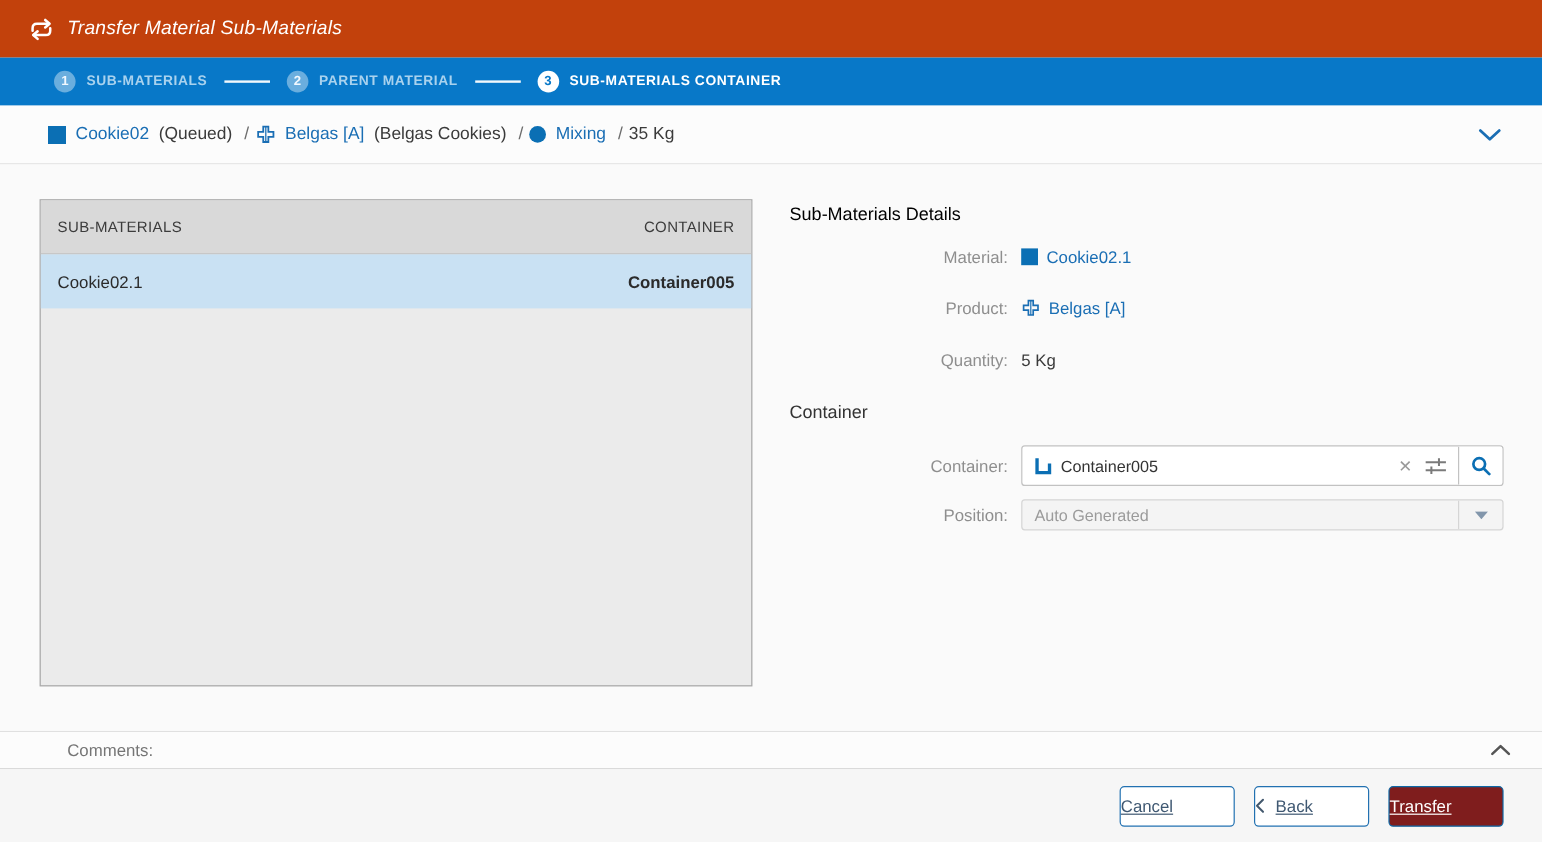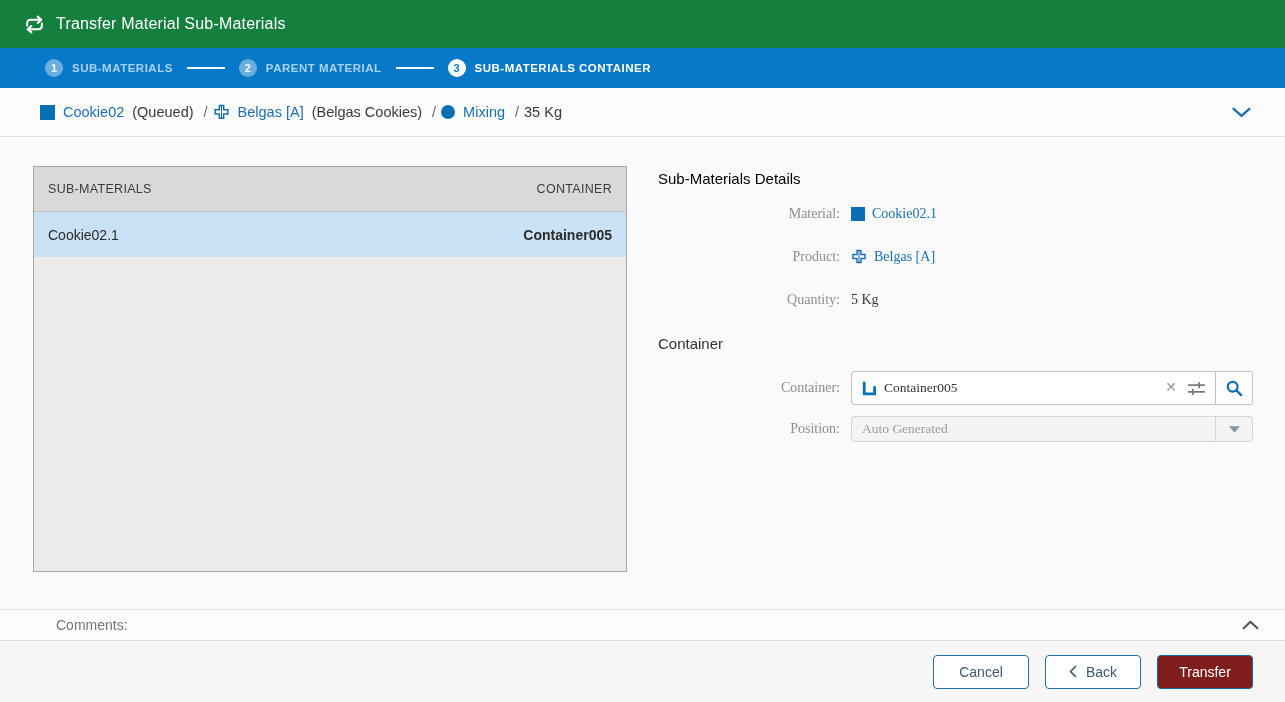--- a/index.html
+++ b/index.html
@@ -2,21 +2,21 @@
 <html><head>
 <meta charset="utf-8">
 <style>
   * { margin:0; padding:0; box-sizing:border-box; }
   html,body { width:1285px; height:702px; overflow:hidden; }
   body { font-family:"Liberation Sans", sans-serif; background:#fafafa; color:#333; }
 
   #app { position:relative; width:1285px; height:702px; display:flex; flex-direction:column; }
 
   
-  .top-bar { height:48px; background:#15803d; display:flex; align-items:center; padding-left:24px; flex:none; }
+  .top-bar { height:48px; background:#c2410c; display:flex; align-items:center; padding-left:24px; flex:none;font-style:italic; }
   .top-bar .app-icon { display:flex; align-items:center; margin-right:11px; }
   .top-bar .title { color:#fff; font-size:16px; letter-spacing:.2px; }
 
   .steps-bar { height:40px; background:#0878c8; display:flex; align-items:center; padding-left:45px; flex:none; }
   .step { display:flex; align-items:center; }
   .step-circle { width:18px; height:18px; border-radius:50%; display:flex; align-items:center; justify-content:center;
                  font-size:11px; font-weight:700; background:rgba(255,255,255,.40); color:#f2f9ff; flex:none; }
   .step.active .step-circle { background:#ffffff; color:#0878c8; }
   .step-label { margin-left:9px; font-size:11.5px; font-weight:600; letter-spacing:.5px; color:#a9d2ee; }
   .step.active .step-label { color:#ffffff; }
@@ -40,21 +40,21 @@
   .grid { position:absolute; left:33px; top:29px; width:594px; height:406px;
           border:1px solid #a8a8a8; background:#ebebeb; display:flex; flex-direction:column; }
   .grid-head { height:45px; background:#d9d9d9; display:flex; justify-content:space-between; align-items:center;
                padding:0 14px; font-size:12.5px; color:#3c3c3c; letter-spacing:.3px; flex:none; border-bottom:1px solid #c2c2c2; }
   .grid-row { height:45px; background:#c9e1f3; display:flex; justify-content:space-between; align-items:center;
               padding:0 14px; font-size:14px; color:#2b2b2b; flex:none; cursor:pointer; }
   .grid-row .cell-right { font-weight:700; }
 
   .panel { position:absolute; left:658px; top:0; width:595px; }
   .panel-title { font-size:15px; color:#000000; margin-top:33px; margin-bottom:19px; }
-  .detail-row, .form-row { display:flex; align-items:center; margin-bottom:27px;font-family:Liberation Serif, serif; }
+  .detail-row, .form-row { display:flex; align-items:center; margin-bottom:27px; }
   .f-label { width:182px; text-align:right; color:#8e8e8e; font-size:14px; margin-right:11px; flex:none; }
   .f-value { display:flex; align-items:center; gap:7px; font-size:14px; }
   .sq-icon-sm { width:14px; height:14px; background:#0b6fb4; display:inline-block; flex:none; }
 
   .section-title { font-size:15px; color:#333; margin-top:4px; margin-bottom:19px; }
   .form-row { margin-bottom:11px; }
 
   .lookup-field { width:402px; height:34px; background:#fff; border:1px solid #c2c2c2; border-radius:3px;
                   display:flex; align-items:center; overflow:hidden; }
   .lookup-field .lead-icon { padding:0 7px 0 9px; display:flex; align-items:center; }
@@ -72,21 +72,21 @@
   
   .comments-bar { height:32px; background:#fcfcfc; border-top:1px solid #e0e0e0; border-bottom:1px solid #dadada;
                   display:flex; align-items:center; padding:0 26px 0 56px; flex:none; }
   .comments-label { color:#757575; font-size:14px; }
   .comments-spacer { flex:1; }
 
   
   .footer { height:61px; background:#f6f6f6; display:flex; align-items:center; justify-content:flex-end;
             gap:16px; padding-right:32px; flex:none; }
   .btn { height:34px; min-width:96px; border-radius:4px; font-family:inherit; font-size:14px; cursor:pointer;
-         display:flex; align-items:center; justify-content:center; gap:9px; padding:0 0; }
+         display:flex; align-items:center; justify-content:flex-start; gap:9px; padding:0 0;text-decoration:underline; }
   .btn-outline { background:#fff; border:1px solid #2271b1; color:#3f5872; }
   .btn-primary { background:#7f1d1d; border:1px solid #0d68a6; color:#fff; }
 </style>
 </head>
 <body>
 
 <div id="app">
 
   <div class="top-bar">
     <span class="app-icon">

